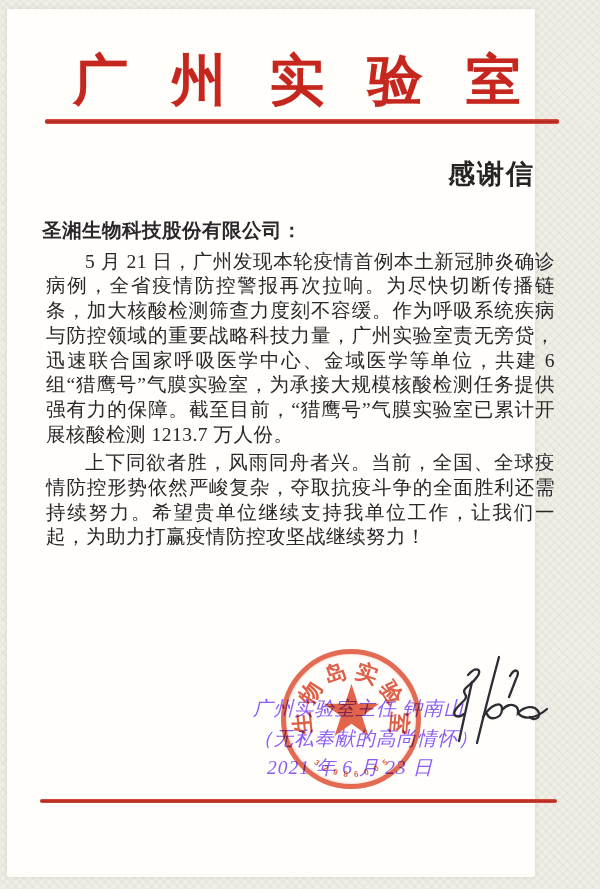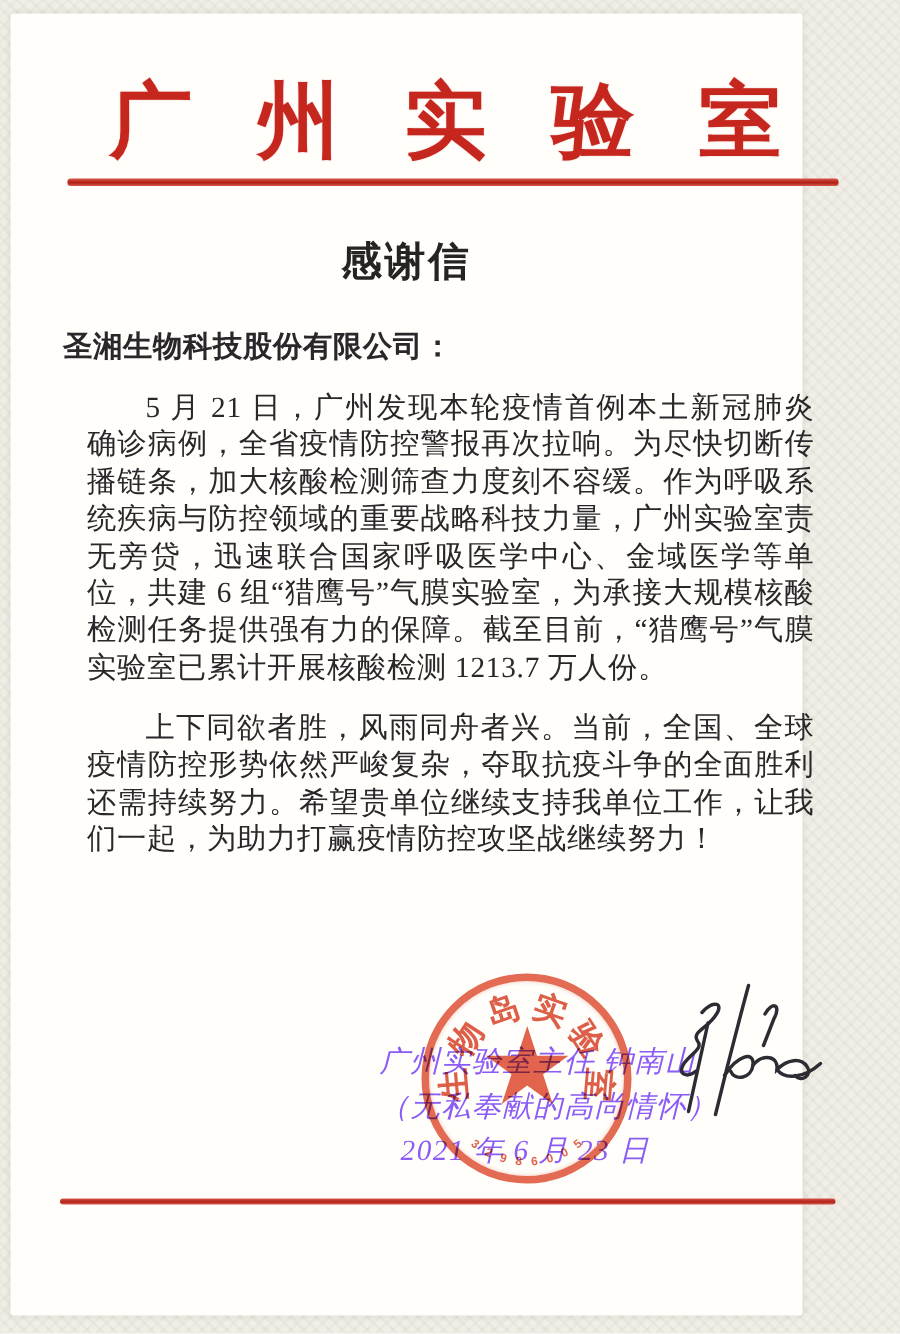--- a/index.html
+++ b/index.html
@@ -27,36 +27,36 @@
     text-shadow:0 0 1px rgba(197,38,30,0.35);
   }
   .masthead-rule{
     position:absolute;left:38px;top:110px;width:514px;height:5px;
     background:linear-gradient(#d8574a,#b01f16 55%,#d8574a);
     border-radius:2px;
   }
   
   .letter-title{
     position:absolute;left:0;top:147px;width:100%;
-    text-align:center;font-size:27px;font-weight:700;letter-spacing:2px;
+    text-align:right;font-size:27px;font-weight:700;letter-spacing:2px;
     color:#272320;
     font-family:"Liberation Sans","DejaVu Sans",sans-serif;
   }
   
   .body-text{
     position:absolute;left:35px;top:211px;width:517px;
     color:#29272a;font-size:19.5px;line-height:24.7px;
   }
   .salutation{
     font-weight:700;margin:0 0 5px 0;
     font-family:Liberation Mono, monospace;
     font-size:19.5px;letter-spacing:0.5px;
   }
   .body-text p{
-    margin:16px;text-indent:2em;text-align:justify;
+    margin:4px;text-indent:2em;text-align:justify;
     letter-spacing:0.5px;
   }
   
   .sign-block{
     position:absolute;left:246px;top:685px;
     font-size:19.5px;line-height:29.5px;color:#8b5cf6;letter-spacing:1px;font-style:italic;
   }
   .sign-block .date-line{padding-left:14px;}
   
   .seal{

